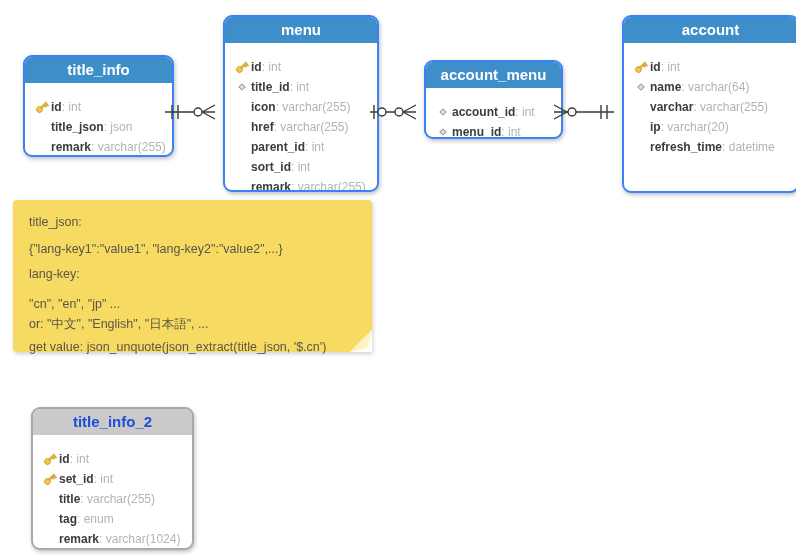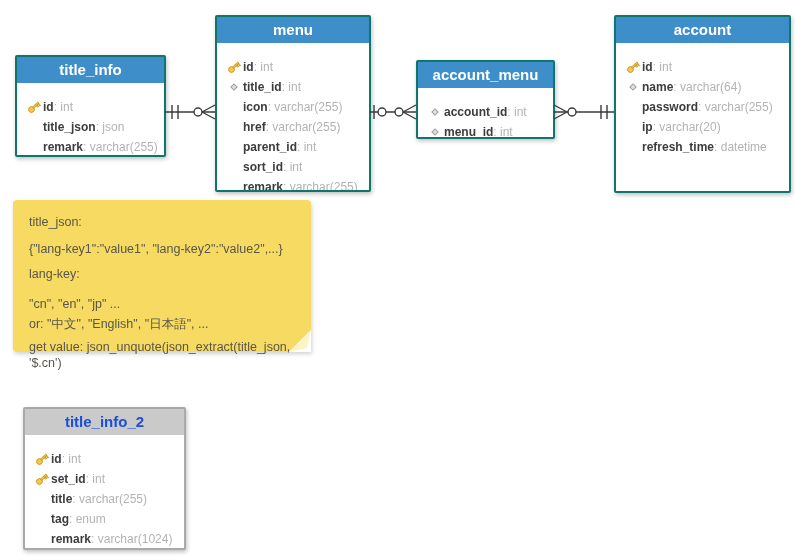--- a/index.html
+++ b/index.html
@@ -2,22 +2,22 @@
 <html><head>
 <meta charset="utf-8">
 <style>
   html,body{margin:0;padding:0;background:#ffffff;}
   .canvas{
     position:relative;width:796px;height:560px;background:#ffffff;overflow:hidden;
     font-family:"Liberation Sans","DejaVu Sans",sans-serif;
   }
   
   .table{
-    position:absolute;background:#fff;border:2px solid #0f766e;border-radius:2px;
-    box-shadow:1px 2px 4px rgba(0,0,0,0.25);overflow:hidden;box-sizing:border-box;
+    position:absolute;background:#fff;border:2px solid #3b82f6;border-radius:9px;
+    box-shadow:1px 2px 4px rgba(0,0,0,0.25);overflow:hidden;box-sizing:border-box;margin-left:8px;
   }
   .table.gray{border-color:#a9a9a9;}
   .t-header{
     height:26px;line-height:26px;text-align:center;background:#3e8fc9;color:#ffffff;
     font-size:15px;font-weight:bold;
   }
   .table.gray .t-header{background:#cacaca;color:#1d4ed8;}
   .t-body{padding:14px 0 4px 0;}
   .row{display:flex;align-items:center;height:20px;padding-left:7px;font-size:12px;white-space:nowrap;}
   .ic{width:19px;height:15px;display:inline-flex;align-items:center;justify-content:center;flex:0 0 19px;}
@@ -31,21 +31,21 @@
   #t-title_info_2{left:23px; top:407px;width:163px; height:143px;}
   
   .conn{position:absolute;overflow:visible;}
   .conn line, .conn path{stroke:#3a3a3a;stroke-width:1.4;fill:none;}
   .conn circle{stroke:#3a3a3a;stroke-width:1.4;fill:#ffffff;}
   #conn1{left:165px;top:100px;}
   #conn2{left:370px;top:100px;}
   #conn3{left:554px;top:100px;}
   
   .note{
-    position:absolute;left:13px;top:200px;width:298px;height:152px;background:#f6da62;
+    position:absolute;left:13px;top:200px;width:359px;height:152px;background:#f6da62;
     border-radius:4px 4px 0 4px;box-shadow:1px 2px 4px rgba(0,0,0,0.18);
     padding:14px 14px 8px 16px;box-sizing:border-box;color:#59564a;font-size:12.5px;
   }
   .note-line{line-height:16px;}
   .nl0{margin-bottom:11px;} .nl1{margin-bottom:9px;} .nl2{margin-bottom:14px;}
   .nl3{margin-bottom:4px;} .nl4{margin-bottom:7px;}
   .fold{position:absolute;right:0;bottom:0;width:22px;height:22px;}
 </style>
 </head>
 <body>
@@ -181,21 +181,21 @@
         <span class="ic">
             <svg width="12" height="12" viewBox="0 0 12 12">
               <rect x="3.8" y="3.8" width="4.4" height="4.4" transform="rotate(45 6 6)" fill="#dedede" stroke="#9c9c9c" stroke-width="1"></rect>
             </svg>
           </span>
         <span class="cname">name</span>
           <span class="ctype">varchar(64)</span>
       </div>
       <div class="row">
         <span class="ic"></span>
-        <span class="cname">password</span>
+        <span class="cname">varchar</span>
           <span class="ctype">varchar(255)</span>
       </div>
       <div class="row">
         <span class="ic"></span>
         <span class="cname">ip</span>
           <span class="ctype">varchar(20)</span>
       </div>
       <div class="row">
         <span class="ic"></span>
         <span class="cname">refresh_time</span>

